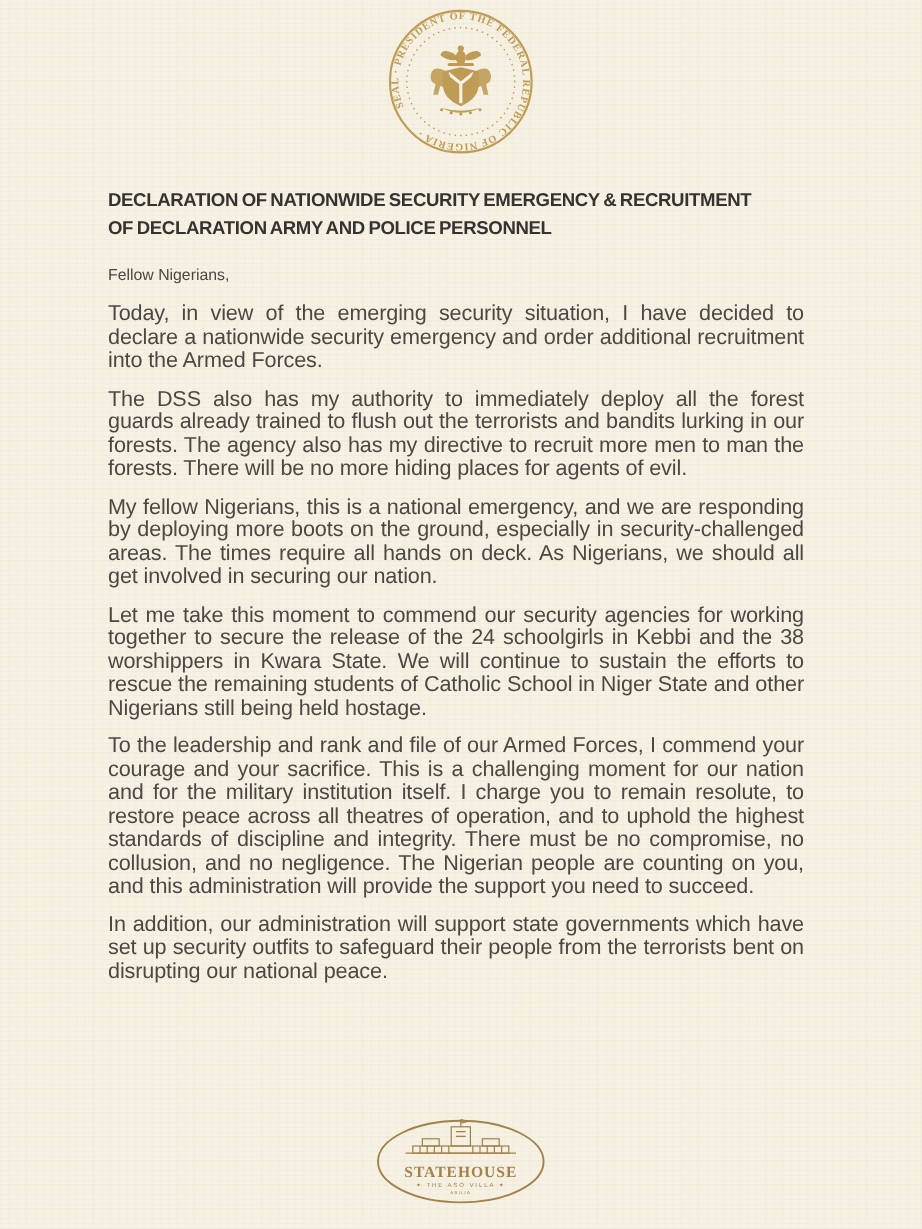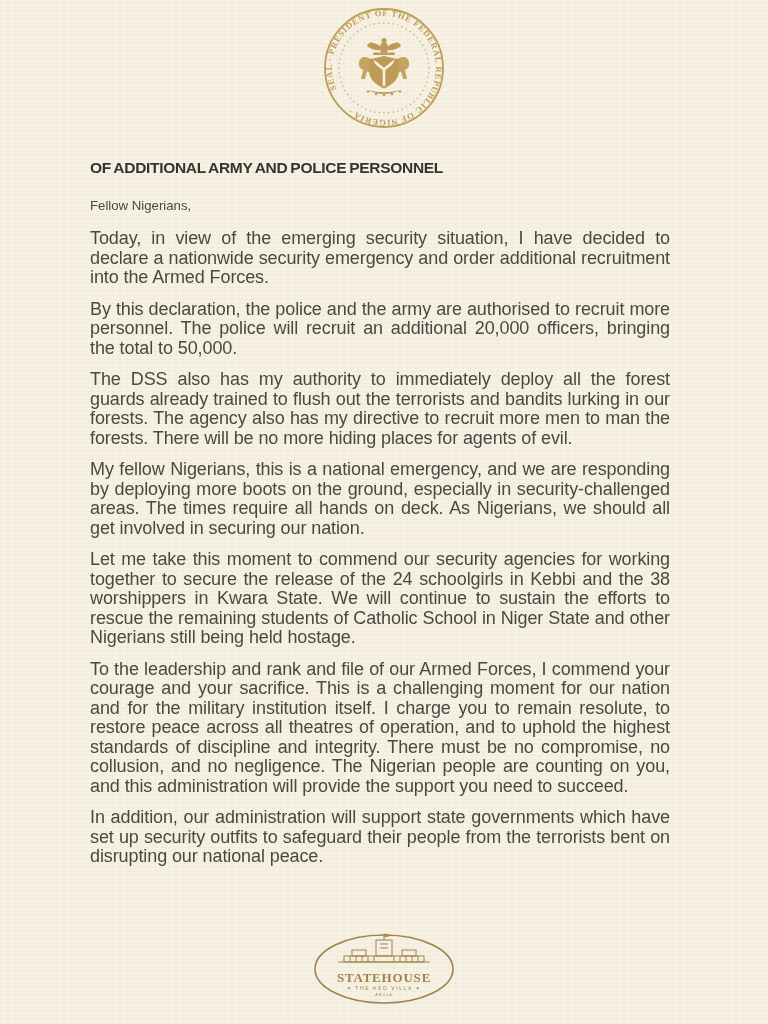--- a/index.html
+++ b/index.html
@@ -68,26 +68,26 @@
         <circle cx="54" cy="88" r="1.3"></circle>
         <circle cx="62" cy="89" r="1.3"></circle>
         <circle cx="70" cy="88" r="1.3"></circle>
         <circle cx="78" cy="85.5" r="1.3"></circle>
       </g>
     </svg>
   </div>
 
   <div class="content">
     <h1 class="doc-title">
-      <div>OF ADDITIONAL ARMY AND POLICE PERSONNEL</div>
+      <div>DECLARATION OF NATIONWIDE SECURITY EMERGENCY &amp; RECRUITMENT</div>
+      <div>OF DECLARATION ARMY AND POLICE PERSONNEL</div>
     </h1>
     <p class="salutation">Fellow Nigerians,</p>
     <div>
         <p class="body-para">Today, in view of the emerging security situation, I have decided to declare a nationwide security emergency and order additional recruitment into the Armed Forces.</p>
-        <p class="body-para">By this declaration, the police and the army are authorised to recruit more personnel. The police will recruit an additional 20,000 officers, bringing the total to 50,000.</p>
         <p class="body-para">The DSS also has my authority to immediately deploy all the forest guards already trained to flush out the terrorists and bandits lurking in our forests. The agency also has my directive to recruit more men to man the forests. There will be no more hiding places for agents of evil.</p>
         <p class="body-para">My fellow Nigerians, this is a national emergency, and we are responding by deploying more boots on the ground, especially in security-challenged areas. The times require all hands on deck. As Nigerians, we should all get involved in securing our nation.</p>
         <p class="body-para">Let me take this moment to commend our security agencies for working together to secure the release of the 24 schoolgirls in Kebbi and the 38 worshippers in Kwara State. We will continue to sustain the efforts to rescue the remaining students of Catholic School in Niger State and other Nigerians still being held hostage.</p>
         <p class="body-para">To the leadership and rank and file of our Armed Forces, I commend your courage and your sacrifice. This is a challenging moment for our nation and for the military institution itself. I charge you to remain resolute, to restore peace across all theatres of operation, and to uphold the highest standards of discipline and integrity. There must be no compromise, no collusion, and no negligence. The Nigerian people are counting on you, and this administration will provide the support you need to succeed.</p>
         <p class="body-para">In addition, our administration will support state governments which have set up security outfits to safeguard their people from the terrorists bent on disrupting our national peace.</p>
       </div>
   </div>
 
   <div class="footer-wrap">
     <svg width="160" height="86" viewBox="0 0 160 86">

